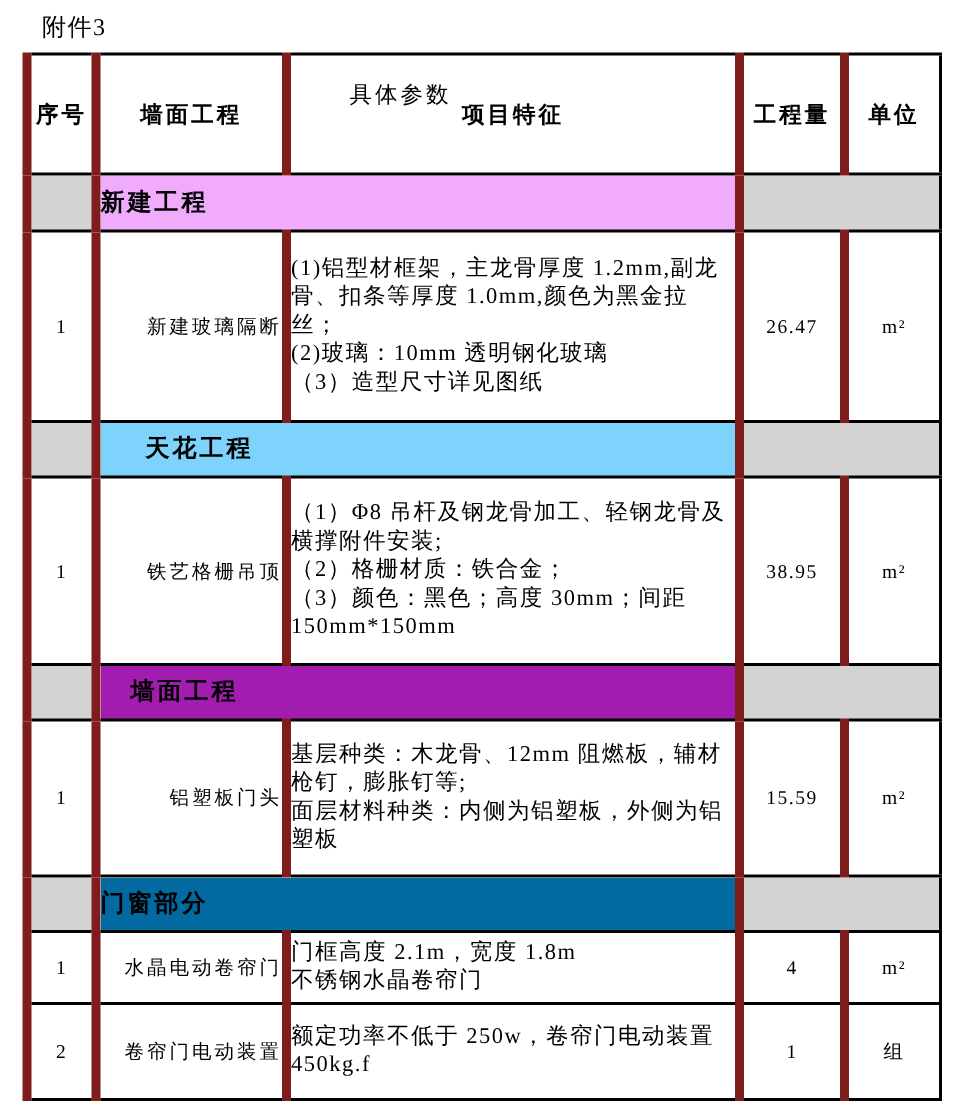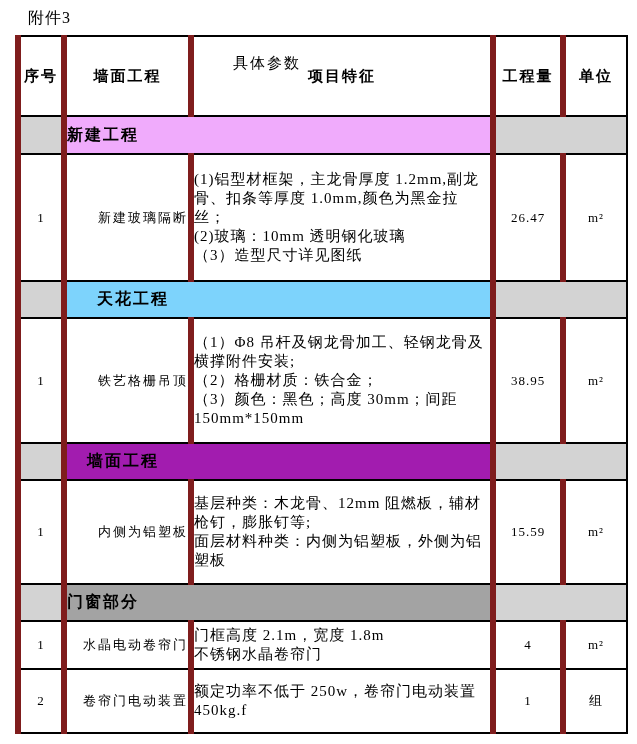--- a/index.html
+++ b/index.html
@@ -150,30 +150,30 @@
       <td class="cell-unit">m²</td>
     </tr>
 
     <tr class="section-row" style="height:37px">
       <td style="background: rgb(211, 211, 211);"></td>
       <td class="section-title" colspan="2" style="background: #a21caf; padding-left: 20px;">墙面工程</td>
       <td colspan="2" style="background: rgb(211, 211, 211);"></td>
     </tr>
     <tr style="height:104px">
       <td class="cell-no">1</td>
-      <td class="cell-name">内侧为铝塑板</td>
+      <td class="cell-name">铝塑板门头</td>
       <td class="cell-feature">基层种类：木龙骨、12mm 阻燃板，辅材枪钉，膨胀钉等;
 面层材料种类：内侧为铝塑板，外侧为铝塑板</td>
       <td class="cell-qty">15.59</td>
       <td class="cell-unit">m²</td>
     </tr>
 
     <tr class="section-row" style="height:37px">
       <td style="background: rgb(211, 211, 211);"></td>
-      <td class="section-title" colspan="2" style="background: #a3a3a3;">门窗部分</td>
+      <td class="section-title" colspan="2" style="background: #0369a1;">门窗部分</td>
       <td colspan="2" style="background: rgb(211, 211, 211);"></td>
     </tr>
     <tr style="height:48px">
       <td class="cell-no">1</td>
       <td class="cell-name">水晶电动卷帘门</td>
       <td class="cell-feature">门框高度 2.1m，宽度 1.8m
 不锈钢水晶卷帘门</td>
       <td class="cell-qty">4</td>
       <td class="cell-unit">m²</td>
     </tr>

